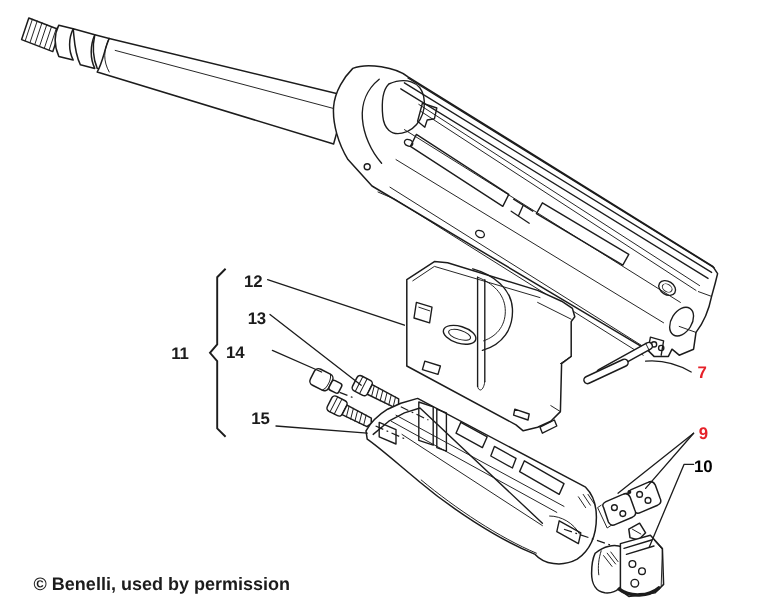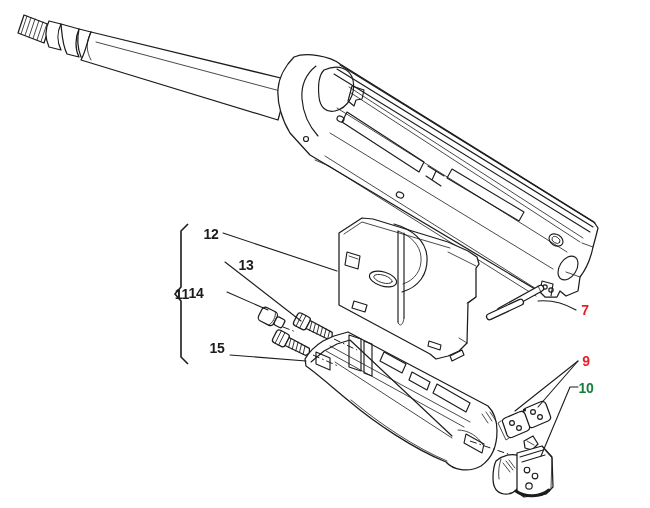--- a/index.html
+++ b/index.html
@@ -181,22 +181,23 @@
     <path class="leader" d="M576,310 C562,302 549,300 538,301"></path>
     <path class="leader" d="M578,361 L515,411"></path>
     <path class="leader" d="M578,361 L538,407"></path>
     <path class="leader" d="M570,387 L578,387 M570,387 L541,456"></path>
   </g>
 
   <path class="bracket" d="M188,224 L181,231 L181,287 L175,294 L181,301 L181,357 L188,364"></path>
 </svg>
 
 <div class="part-label" style="left: 211px; top: 234px; color: rgb(28, 28, 28);">12</div>
-<div class="part-label" style="left: 214px; top: 265px; color: rgb(28, 28, 28); margin-left: 32px;">13</div>
-<div class="part-label" style="left: 182px; top: 294px; color: rgb(28, 28, 28);">11</div>
+<div class="part-label" style="left: 214px; top: 265px; color: rgb(28, 28, 28);">13</div>
+<div class="part-label" style="left: 150px; top: 294px; color: rgb(28, 28, 28);">11</div>
 <div class="part-label" style="left: 196px; top: 293px; color: rgb(28, 28, 28);">14</div>
 <div class="part-label" style="left: 217px; top: 348px; color: rgb(28, 28, 28);">15</div>
 <div class="part-label" style="left: 585px; top: 310px; color: rgb(230, 33, 41);">7</div>
 <div class="part-label" style="left: 586px; top: 361px; color: rgb(230, 33, 41);">9</div>
-<div class="part-label" style="left: 586px; top: 388px; color: #15803d;">10</div>
-
+<div class="part-label" style="left: 586px; top: 388px; color: #000000;">10</div>
+
+<div class="credit">© Benelli, used by permission</div>
 
 </div>
 
 </body></html>

